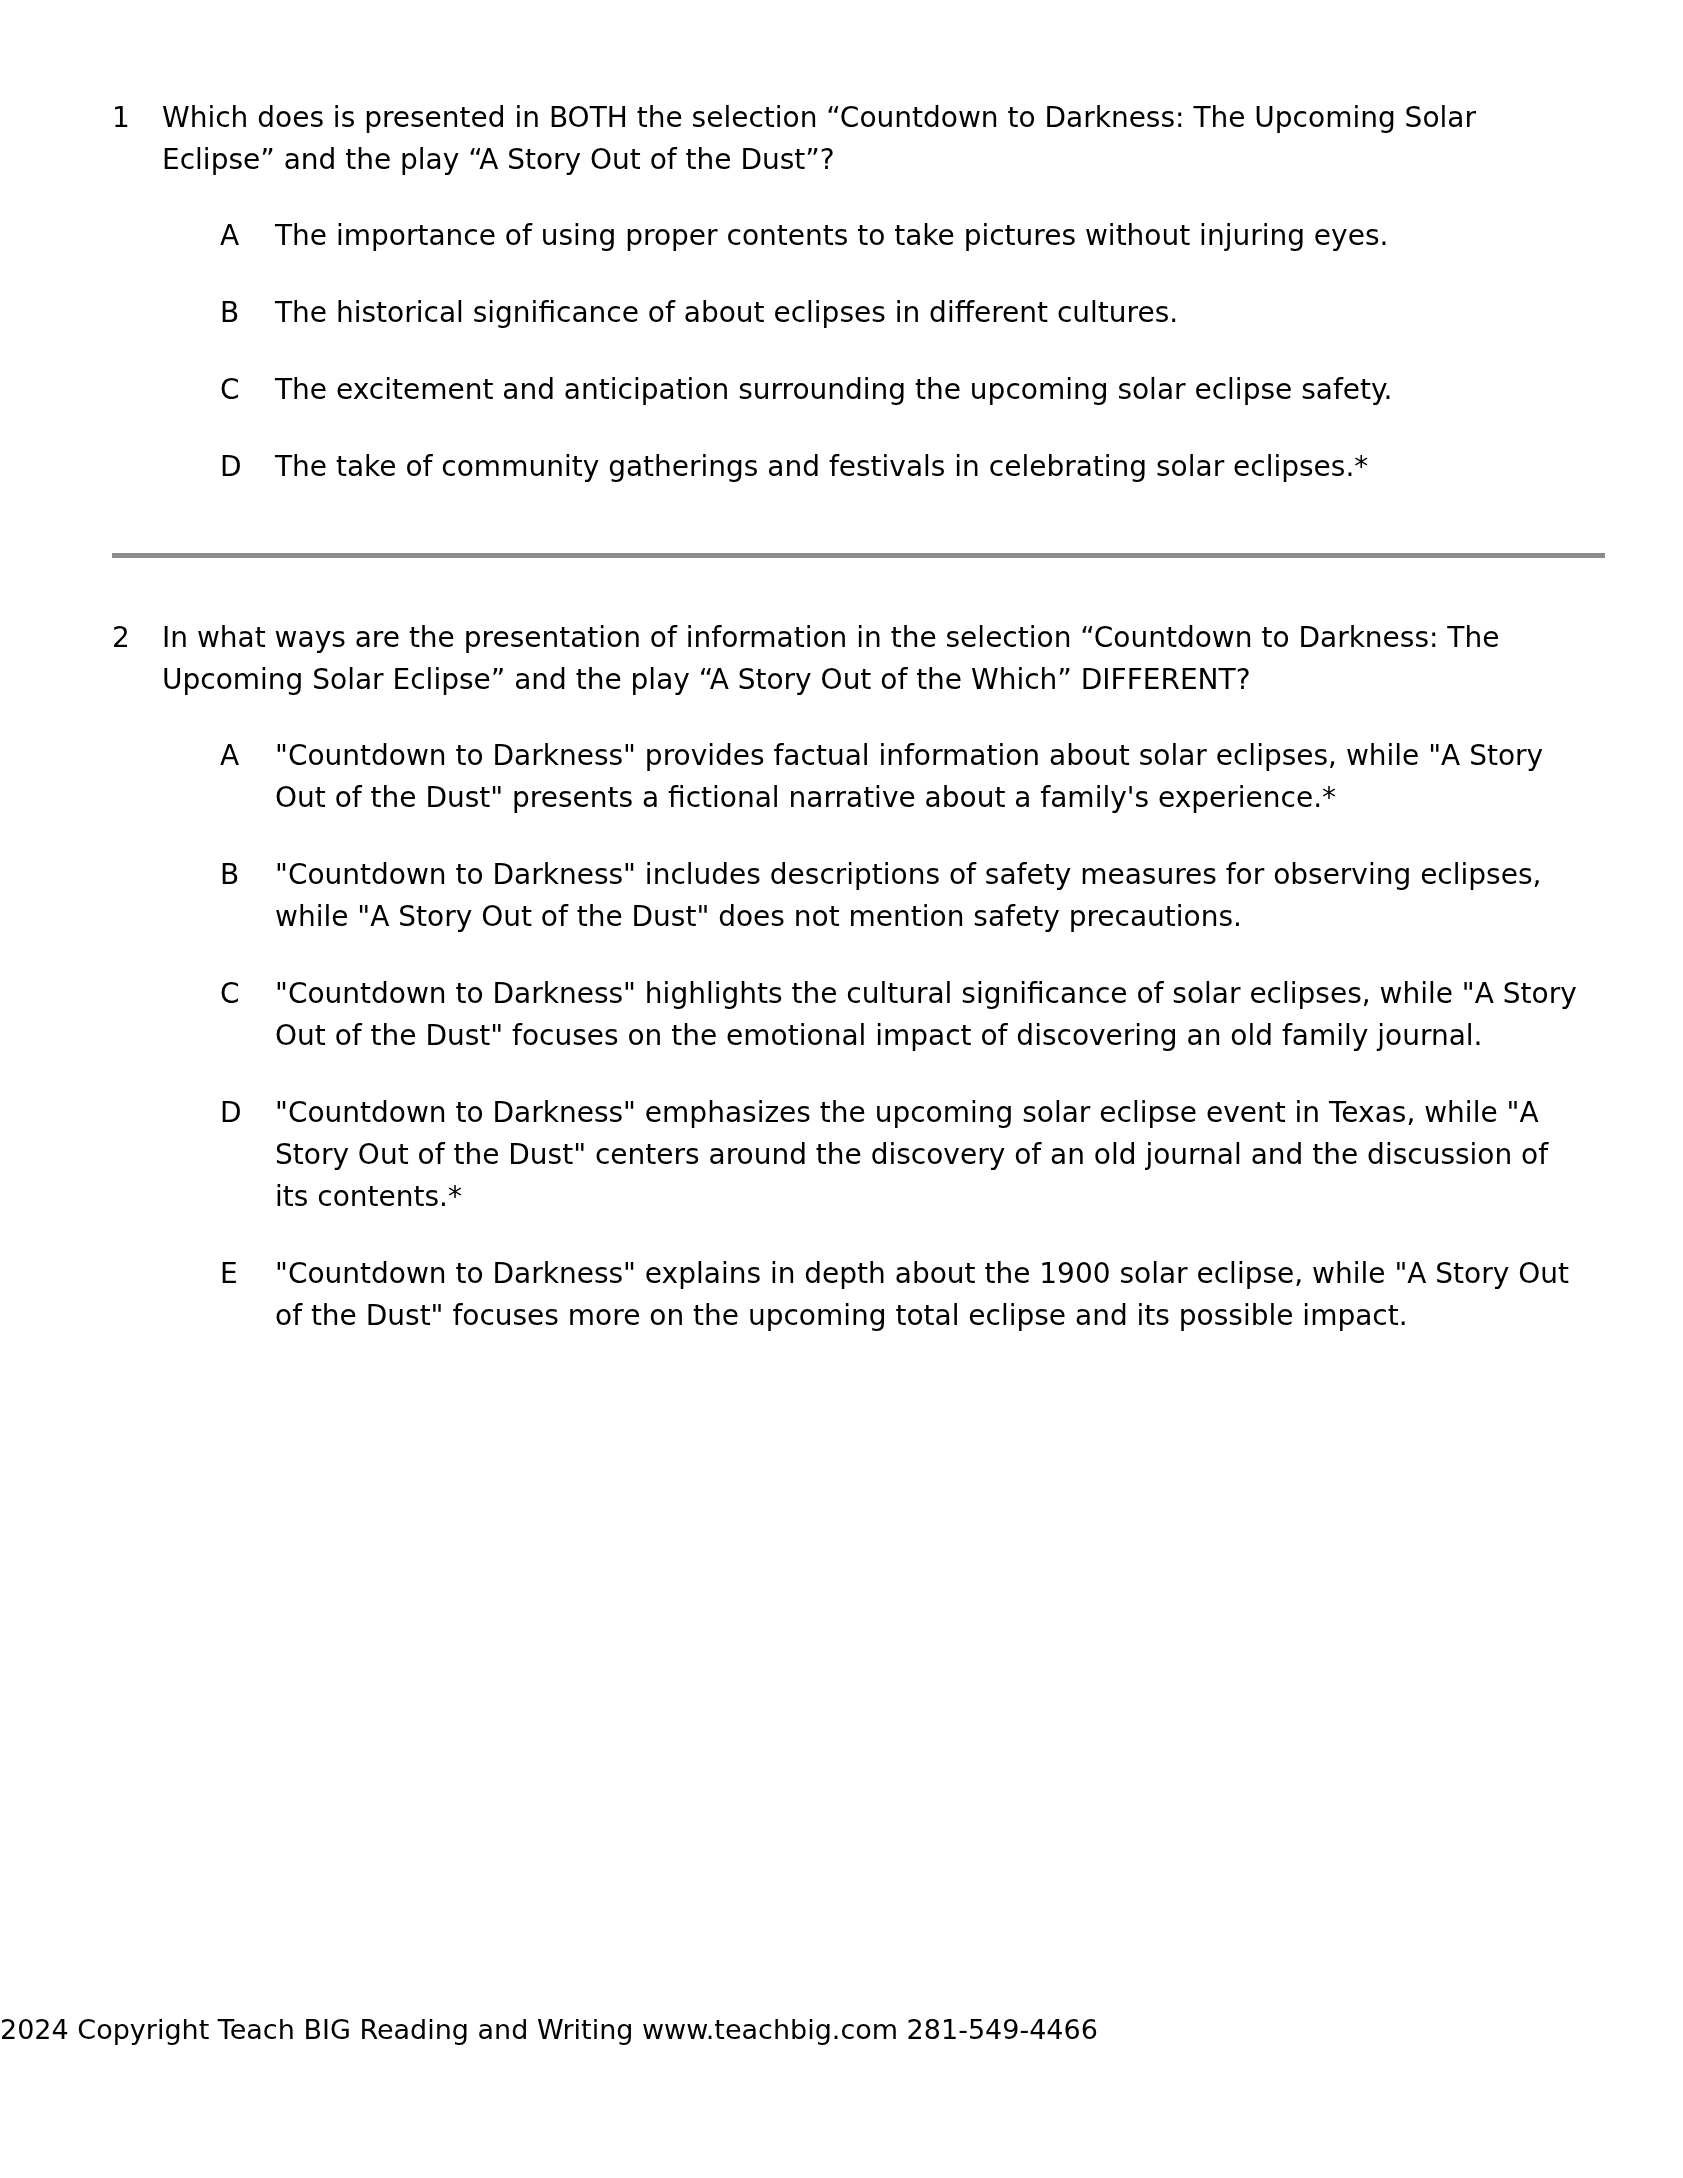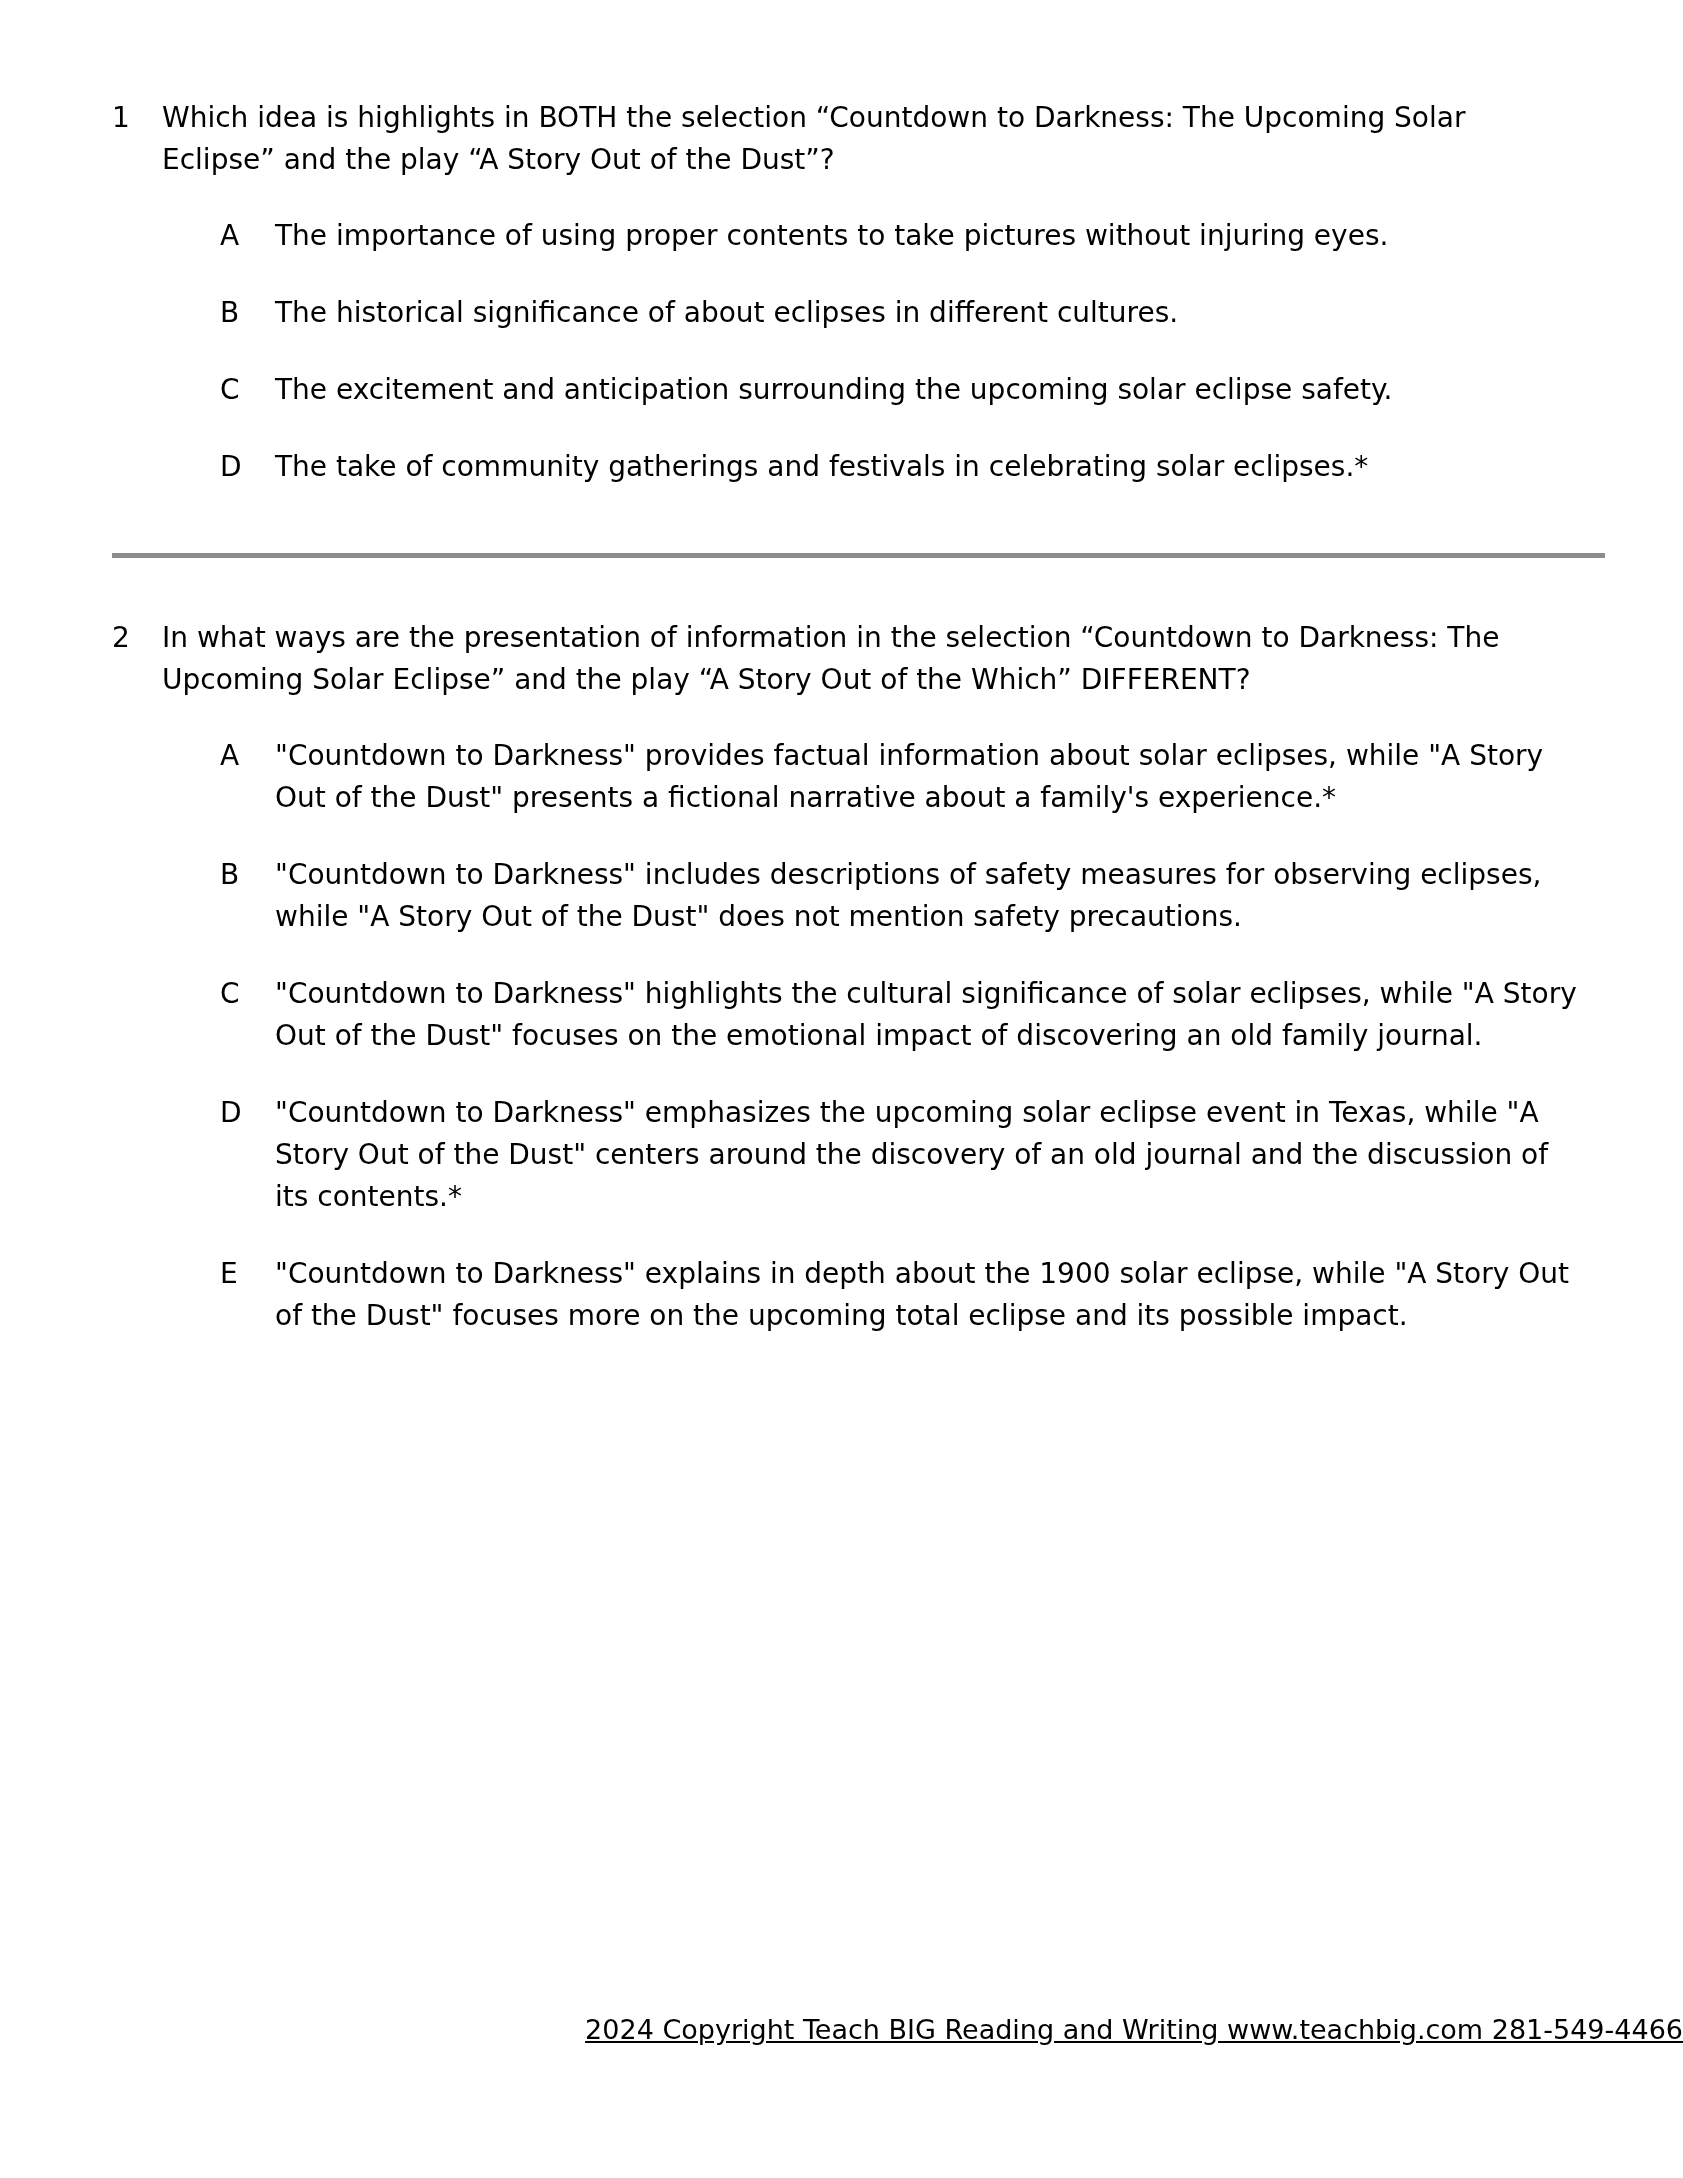--- a/index.html
+++ b/index.html
@@ -69,36 +69,35 @@
     background: #8c8c8c;
     border: none;
     margin: 65px 0 59px 0;
     width: 1493px;
   }
   .footer {
     position: absolute;
     top: 2010px;
     left: 0;
     width: 1683px;
-    text-align: right;
+    text-align: left;
     font-size: 27px;
     line-height: 40px;
-    text-decoration: underline;
   }
 </style>
 </head>
 <body>
 
 <div class="page">
   <div class="content">
 
     <div class="question">
       <div class="q-num">1</div>
       <div class="q-body">
-        <p class="stem"><span>Which idea is highlights in </span><b>BOTH</b><span> the selection “Countdown to Darkness: The Upcoming Solar Eclipse” and the play “A Story Out of the Dust”?</span></p>
+        <p class="stem"><span>Which does is presented in </span><b>BOTH</b><span> the selection “Countdown to Darkness: The Upcoming Solar Eclipse” and the play “A Story Out of the Dust”?</span></p>
         <div class="options">
           <div class="opt">
             <span class="opt-letter">A</span>
             <span class="opt-text">The importance of using proper contents to take pictures without injuring eyes.</span>
           </div>
           <div class="opt">
             <span class="opt-letter">B</span>
             <span class="opt-text">The historical significance of about eclipses in different cultures.</span>
           </div>
           <div class="opt">

